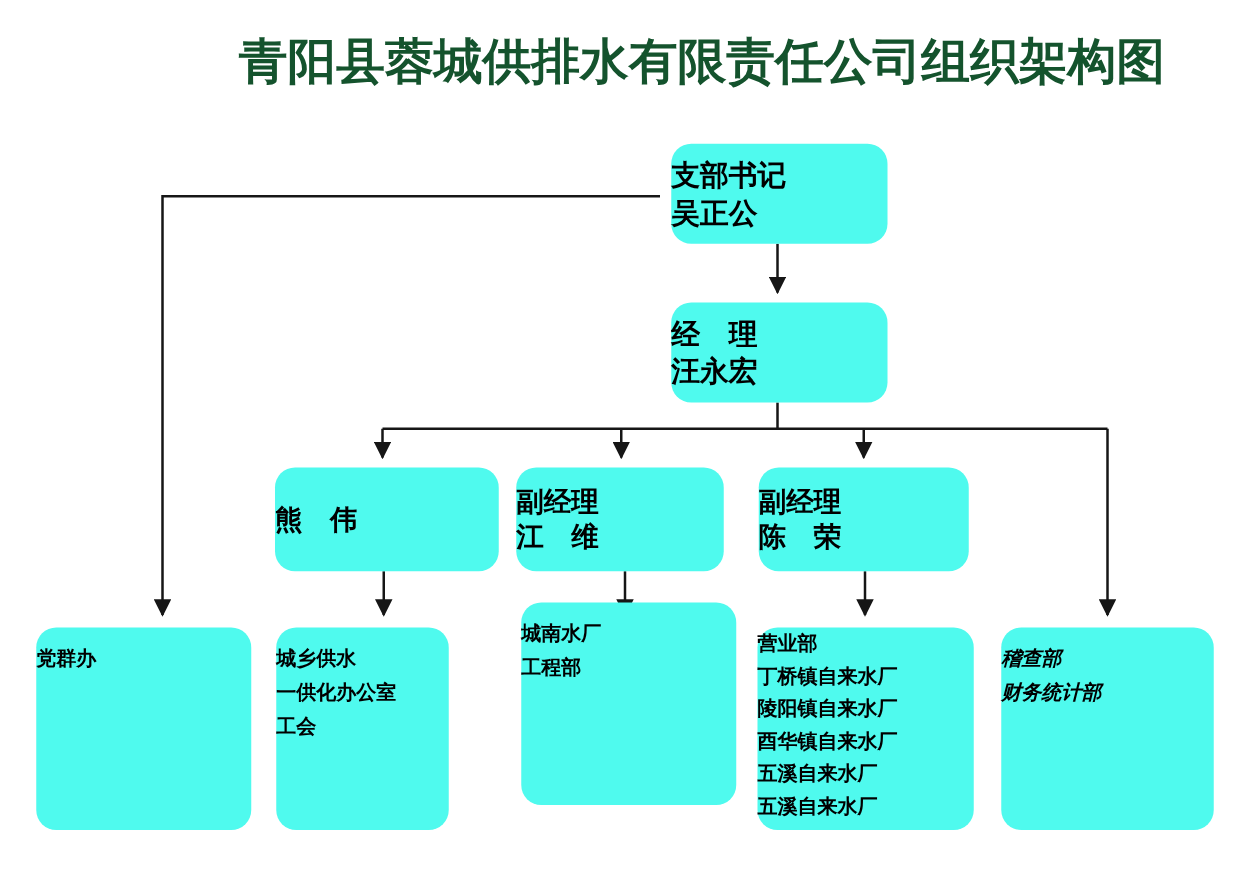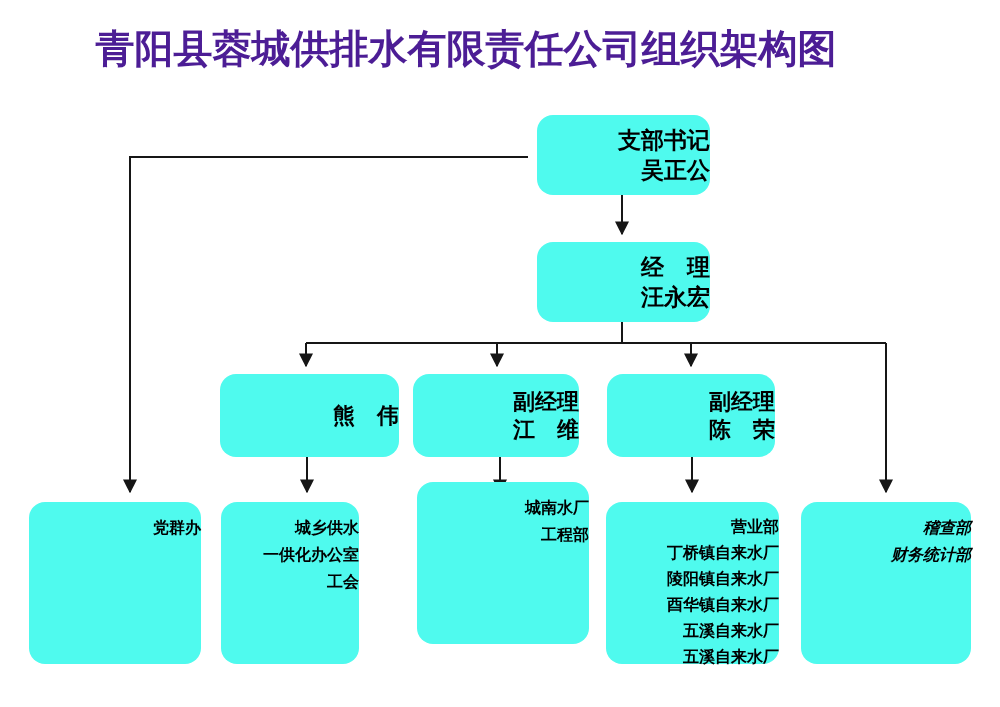--- a/index.html
+++ b/index.html
@@ -15,51 +15,51 @@
     font-family: "Liberation Sans", "DejaVu Sans", sans-serif;
     color: #000000;
     overflow: hidden;
   }
   .title {
     position: absolute;
     top: 22px;
     left: 0;
     width: 932px;
     margin: 0;
-    text-align: center;
+    text-align: right;
     font-size: 39px;
     font-weight: 700;
     letter-spacing: 0px;
-    color: #4c1d95;
+    color: #14532d;
   }
   .connectors {
     position: absolute;
     top: 0;
     left: 0;
     width: 1000px;
     height: 707px;
   }
   .node {
     position: absolute;
     background: #4ffaee;
     border-radius: 16px;
     display: flex;
     flex-direction: column;
-    align-items: flex-end;
+    align-items: flex-start;
     text-align: center;
     font-weight: 700;
     color: #000000;
   }
   .node.centered { justify-content: center; }
   .node.top-aligned { justify-content: flex-start; }
 
   .row-mgmt  { font-size: 23px; line-height: 30px; }
   .row-third { font-size: 22px; line-height: 28px; }
   .row-dept  { font-size: 16px; line-height: 27px; padding-top: 12px; box-sizing: border-box; }
-  .row-dept.dense { line-height: 26px; padding-top: 12px; }
+  .row-dept.dense { line-height: 26px; padding-top: 1px; }
 
   
   #node-secretary            { left: 537px; top: 115px; width: 173px; height: 80px; }
   #node-manager              { left: 537px; top: 242px; width: 173px; height: 80px; }
   #node-deputy-secretary     { left: 220px; top: 374px; width: 179px; height: 83px; }
   #node-deputy-manager-jiang { left: 413px; top: 374px; width: 166px; height: 83px; }
   #node-deputy-manager-chen  { left: 607px; top: 374px; width: 168px; height: 83px; }
   #node-party-office         { left: 29px;  top: 502px; width: 172px; height: 162px; }
   #node-urban-rural-water    { left: 221px; top: 502px; width: 138px; height: 162px; }
   #node-chengnan-plant       { left: 417px; top: 482px; width: 172px; height: 162px; }

